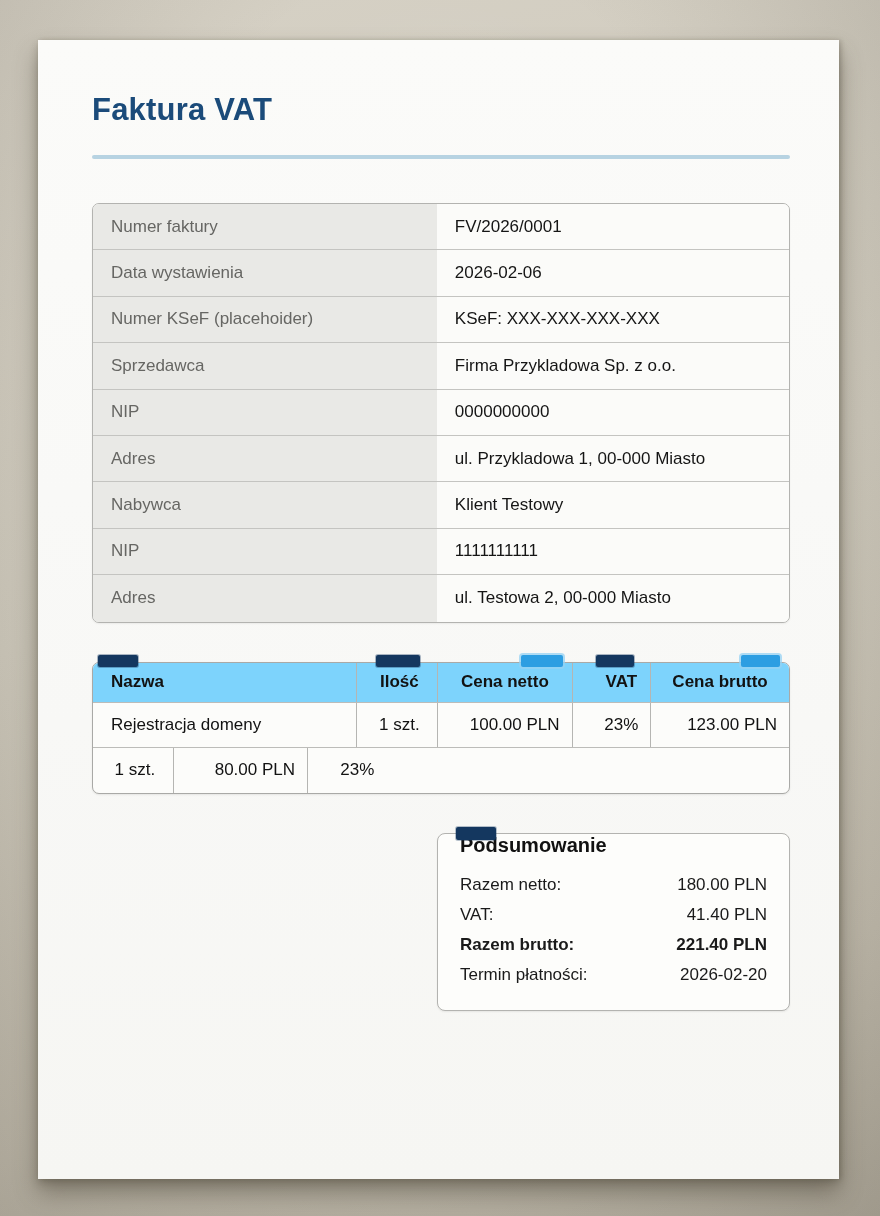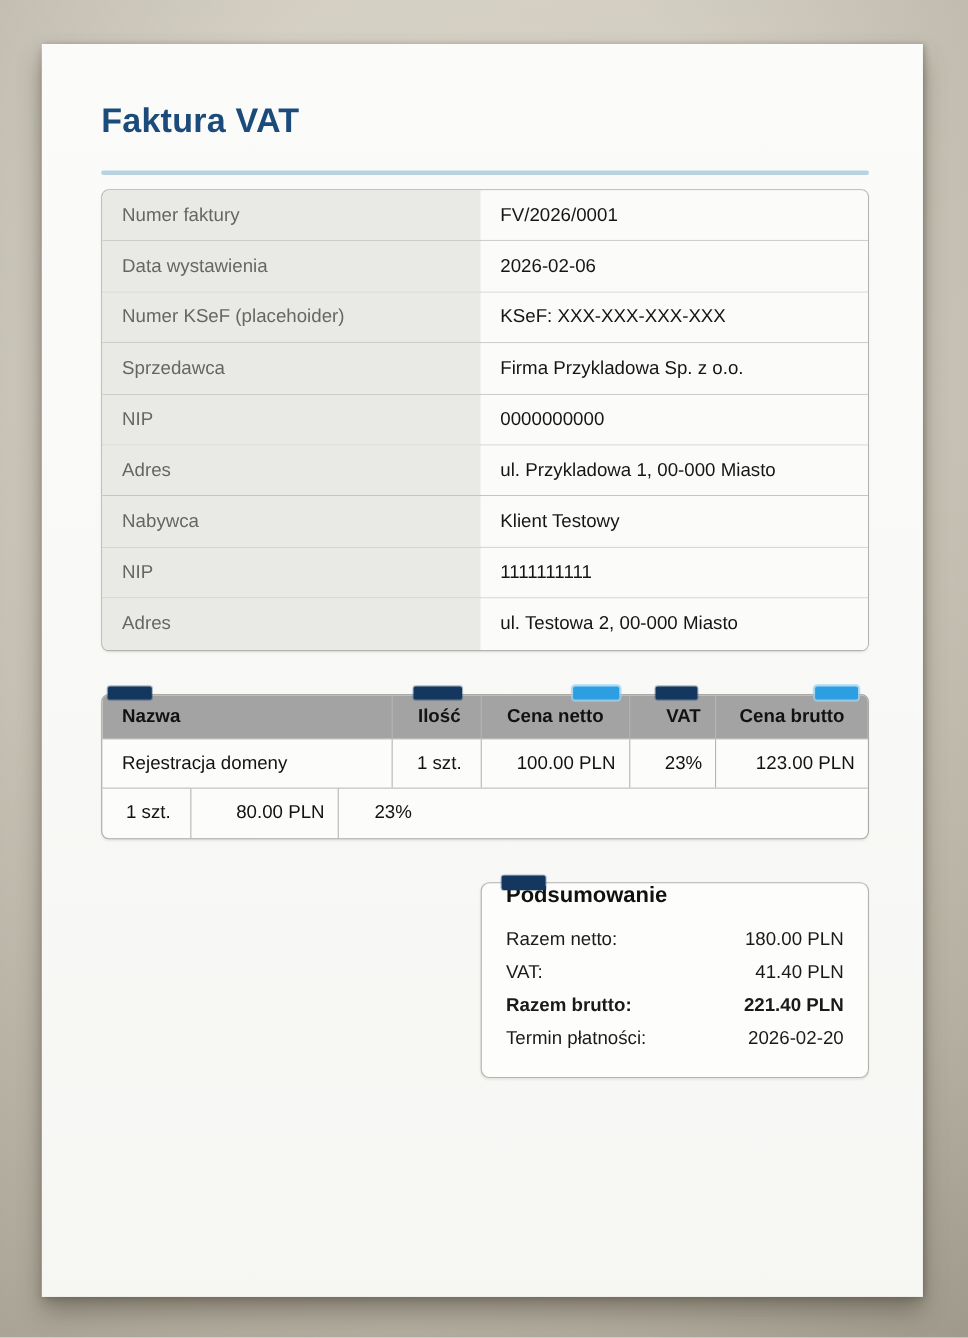--- a/index.html
+++ b/index.html
@@ -22,21 +22,21 @@
   }
   .doc-title {
     font-size: 31px; font-weight: bold; color: #1b4b7a; letter-spacing: 0.2px;
   }
   .title-rule {
     height: 4px; background: #b7d3e2; margin-top: 27px; border-radius: 2px;
   }
 
   
   .details-table {
-    margin-top: 13px;
+    margin-top: 44px;
     border: 1px solid #b3b3b0; border-radius: 7px; overflow: hidden;
     background: #fbfbf9;
     box-shadow: 0 1px 2px rgba(0,0,0,0.06);
   }
   .d-row { display: flex; height: 46.4px; border-bottom: 1px solid #c4c4c1; }
   .d-row:last-child { border-bottom: none; }
   .d-label {
     width: 49.4%; background: #e9e9e6; color: #666663;
     display: flex; align-items: center; padding-left: 18px;
     font-size: 17px;
@@ -53,21 +53,21 @@
     position: absolute; top: -7px; height: 12px; border-radius: 2px;
   }
   .accent-dark { background: #14375f; box-shadow: 0 0 0 1px rgba(20,55,95,0.35); }
   .accent-light { background: #2d9ee2; box-shadow: 0 0 0 2px rgba(150,209,243,0.75); }
   .items-table {
     border: 1px solid #a9a9a6; border-radius: 7px; overflow: hidden;
     background: #fcfcfa; box-shadow: 0 1px 2px rgba(0,0,0,0.08);
   }
   .i-row { display: flex; height: 45px; border-bottom: 1px solid #bcbcb9; }
   .i-row:last-child { border-bottom: none; }
-  .i-head { background: #a3a3a3; font-weight: bold; height: 40px; text-align: right; }
+  .i-head { background: #7dd3fc; font-weight: bold; height: 40px; text-align: right; }
   .i-cell {
     display: flex; align-items: center; font-size: 17px; color: #121212;
     border-right: 1px solid #b5b5b2; padding: 0 12px;
   }
   .i-cell:last-child { border-right: none; }
   .c-name   { width: 38.0%; justify-content: flex-start; padding-left: 18px; }
   .c-qty    { width: 11.6%; justify-content: center; padding-left: 16px; }
   .c-netto  { width: 19.3%; justify-content: flex-end; }
   .c-vat    { width: 11.3%; justify-content: center; padding-left: 32px; }
   .c-brutto { width: 19.8%; justify-content: flex-end; }

